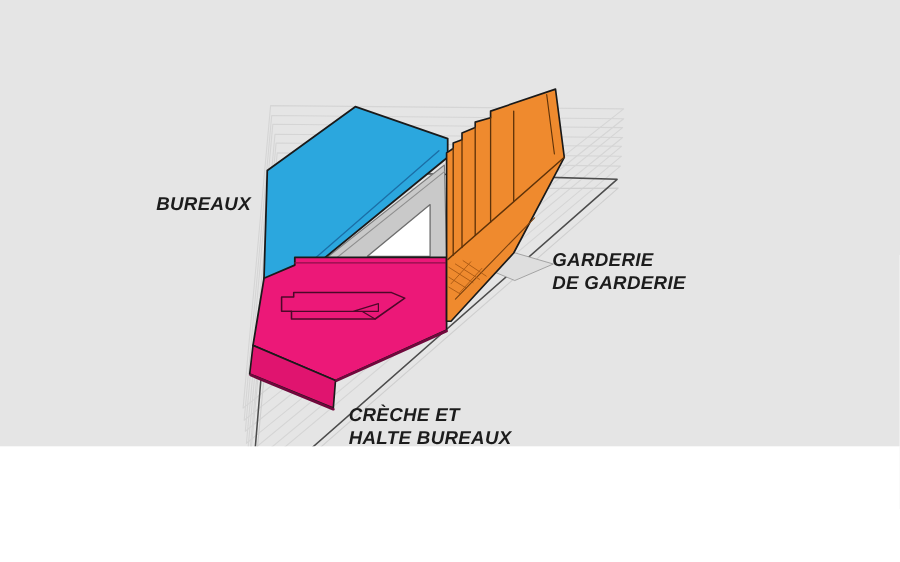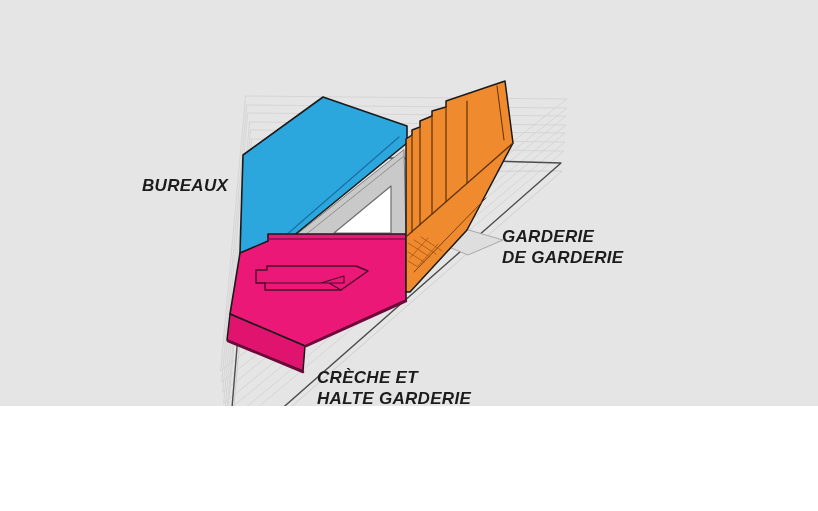--- a/index.html
+++ b/index.html
@@ -70,15 +70,15 @@
     <span>BUREAUX</span>
   </div>
 
   <div class="label" id="label-auberge">
     <div>GARDERIE</div>
     <div>DE GARDERIE</div>
   </div>
 
   <div class="label" id="label-creche">
     <div>CRÈCHE ET</div>
-    <div>HALTE GARDERIE</div>
+    <div>HALTE BUREAUX</div>
   </div>
 </div>
 
 </body></html>

